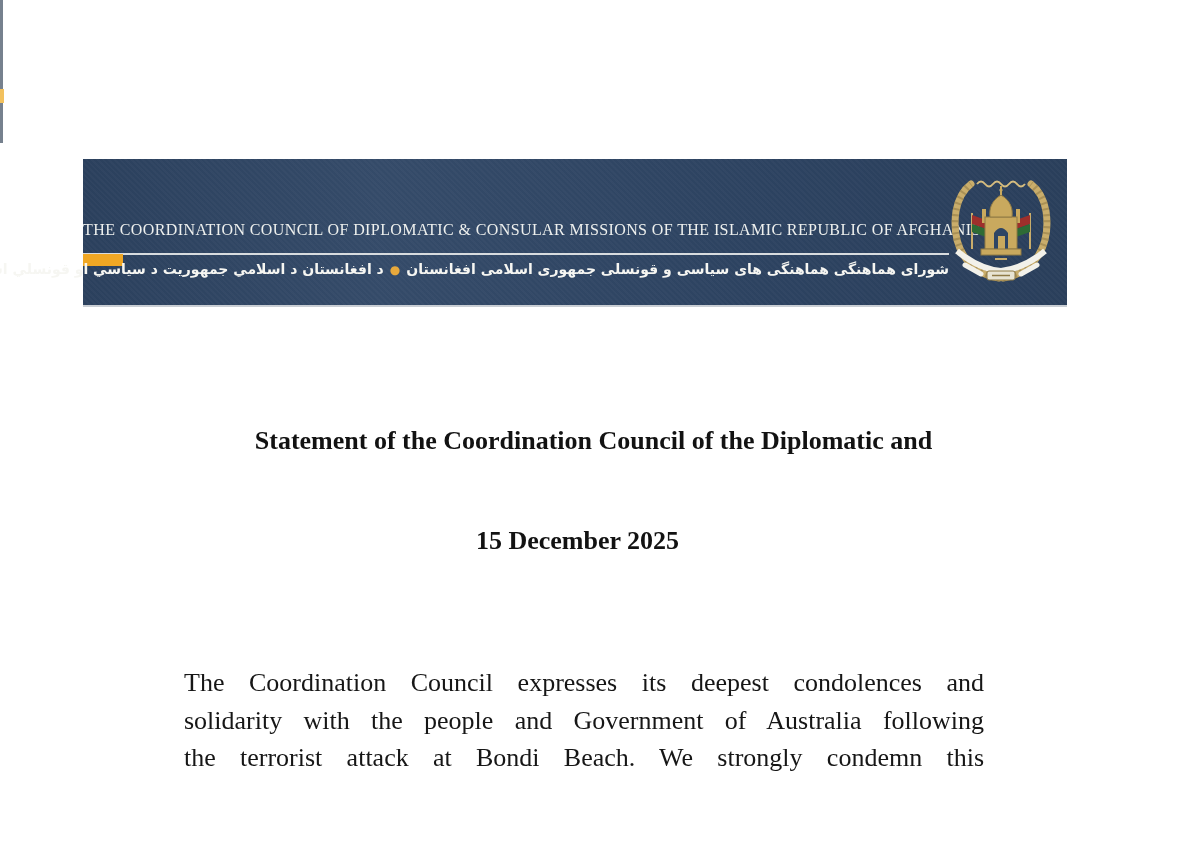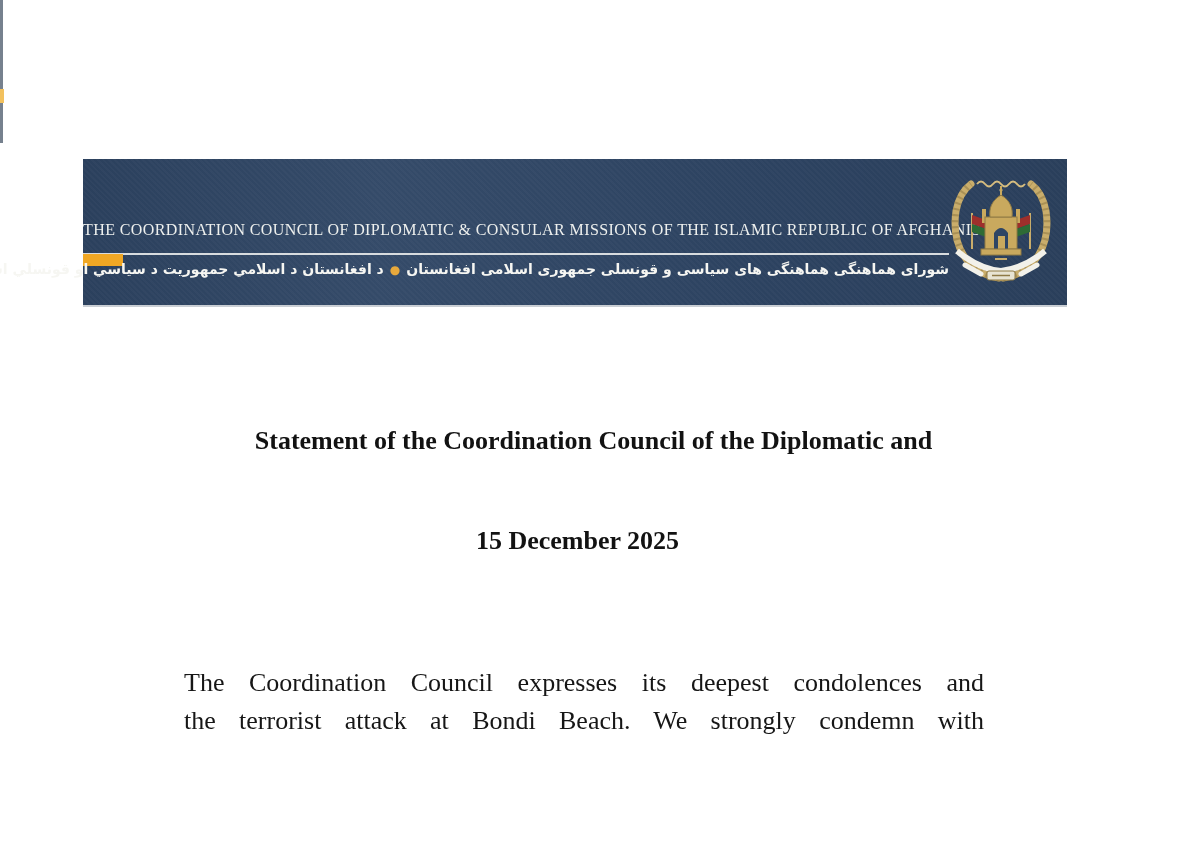--- a/index.html
+++ b/index.html
@@ -138,17 +138,18 @@
 
   <main>
     <h1 class="doc-title">
       <span class="tline">Statement of the Coordination Council of the Diplomatic and</span>
     </h1>
 
     <div class="doc-date">15 December 2025</div>
 
     <p class="doc-para">
       <span class="pline">The Coordination Council expresses its deepest condolences and</span>
-      <span class="pline">the terrorist attack at Bondi Beach. We strongly condemn with</span>
+      <span class="pline">solidarity with the people and Government of Australia following</span>
+      <span class="pline">the terrorist attack at Bondi Beach. We strongly condemn this</span>
     </p>
   </main>
 
 </div>
 
 </body></html>

